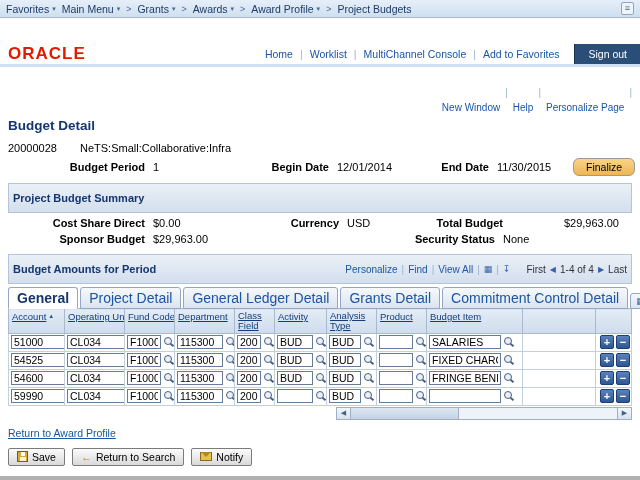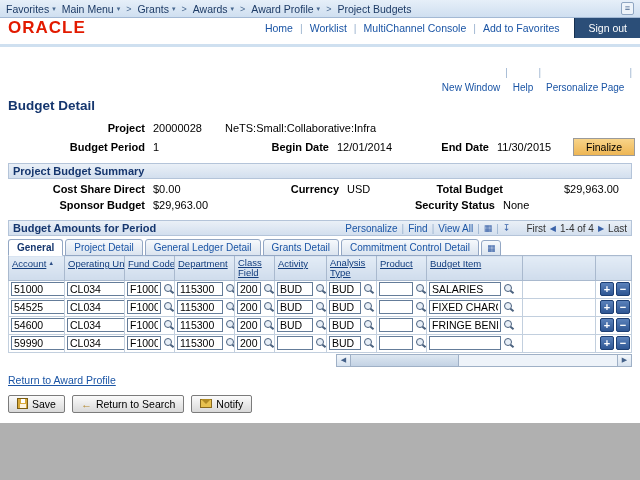--- a/index.html
+++ b/index.html
@@ -25,21 +25,21 @@
   .crumb { display:flex; align-items:center; gap:3px; cursor:pointer; white-space:nowrap; }
   .caret { font-size: 7px; color: #48688f; }
   .csep { color:#48688f; font-size:9px; }
   .crumb-corner {
     margin-left:auto; width:13px; height:13px;
     background:#eef4fa; border:1px solid #8fa6c2; border-radius:2px;
     color:#44618a; font-size:9px; line-height:11px; text-align:center; cursor:pointer;
   }
 
   
-  .hdr { height: 26px; background:#fff; display:flex; align-items:flex-start; padding-left:8px; }
+  .hdr { height: 46px; background:#fff; display:flex; align-items:flex-end; padding-left:8px; }
   .logo { color:#e21a00; font-weight:bold; font-size:17px; letter-spacing:1px; }
   .hdr-links { margin-left:auto; display:flex; align-items:center; gap:7px; font-size:10.5px; color:#1b55a5; }
   .hdr-links a { color:#1b55a5; text-decoration:none; cursor:pointer; white-space:nowrap; }
   .sep { color:#9bb3cf; }
   .signout {
     background:#2b4e78; color:#fff; font-size:10.5px;
     padding:4px 13px; margin-left:8px; cursor:pointer; border-left:1px solid #16304f;
   }
   .hdrband { height:3px; background:#cfe0f0; }
 
@@ -54,46 +54,46 @@
   .lbl { font-weight:bold; text-align:right; white-space:nowrap; }
   .val { white-space:nowrap; }
   .tr { text-align:right; }
   .w137{width:137px;flex:none} .w64{width:64px;flex:none} .w104{width:104px;flex:none}
   .w88{width:88px;flex:none} .w56{width:56px;flex:none} .w68{width:68px;flex:none}
   .w92{width:92px;flex:none} .w86{width:86px;flex:none} .w52{width:52px;flex:none}
   .w96{width:96px;flex:none} .w108{width:108px;flex:none} .w138{width:138px;flex:none}
 
   .finalize-btn {
     background: linear-gradient(#f8d489, #eeb654);
-    border:1px solid #9a9a9a; border-radius:0;
+    border:1px solid #9a9a9a; border-radius:6px;
     font-size:10.5px; padding:2px 12px; cursor:pointer; white-space:nowrap;
   }
 
   
   .secbar, .gridbar {
     margin: 5px 8px 2px;
-    height: 16px;
+    height: 30px;
     background: linear-gradient(#eaf0f7, #d3dfee);
     border: 1px solid #b4c4d9;
     display:flex; align-items:center;
     padding: 0 4px;
     color:#15366e; font-weight:bold; font-size:11px;
   }
   .gridbar { margin-top:7px; }
   .gtools { margin-left:auto; display:flex; align-items:center; gap:4px;
     font-weight:normal; font-size:10px; color:#333; }
   .gtools a { color:#1b55a5; text-decoration:none; cursor:pointer; white-space:nowrap; }
   .mini-icon { color:#3a62a8; font-size:9px; cursor:pointer; }
   .nav-arrow { color:#3a62a8; font-size:8px; cursor:pointer; }
 
   
   .tabs { display:flex; align-items:flex-end; gap:2px; margin:3px 8px -1px; position:relative; z-index:2; }
   .tab {
     border:1px solid #93a7c4; border-radius:3px 3px 0 0;
-    padding:2px 8px; font-size:10px; cursor:pointer; white-space:nowrap;
+    padding:2px 8px; font-size:14px; cursor:pointer; white-space:nowrap;
     background: linear-gradient(#f6f9fc, #dbe4ef); color:#1b55a5;
   }
   .tab.active { background:#fff; color:#15366e; font-weight:bold; border-bottom:1px solid #fff; }
   .tab.icon-tab { padding:2px 5px; color:#3a62a8; font-size:9px; }
 
   
   table.grid { border-collapse:collapse; margin:0 8px; width:624px; table-layout:fixed; }
   table.grid th {
     background: linear-gradient(#e3ecf6, #cfdcec);
     border:1px solid #a9b9ce;
@@ -219,21 +219,20 @@
     <span class="sep">|</span>
     <a>Personalize Page</a>
     <span class="sep">|</span>
   </div>
 
   
   <div class="title">Budget Detail</div>
 
   
   <div class="frow">
-    <span class="lbl w137">Project</span>
     <span class="val w64">20000028</span>
     <span class="val">NeTS:Small:Collaborative:Infra</span>
   </div>
   <div class="frow">
     <span class="lbl w137">Budget Period</span>
     <span class="val w64">1</span>
     <span class="lbl w104">Begin Date</span>
     <span class="val w88">12/01/2014</span>
     <span class="lbl w56">End Date</span>
     <span class="val w68">11/30/2015</span>

